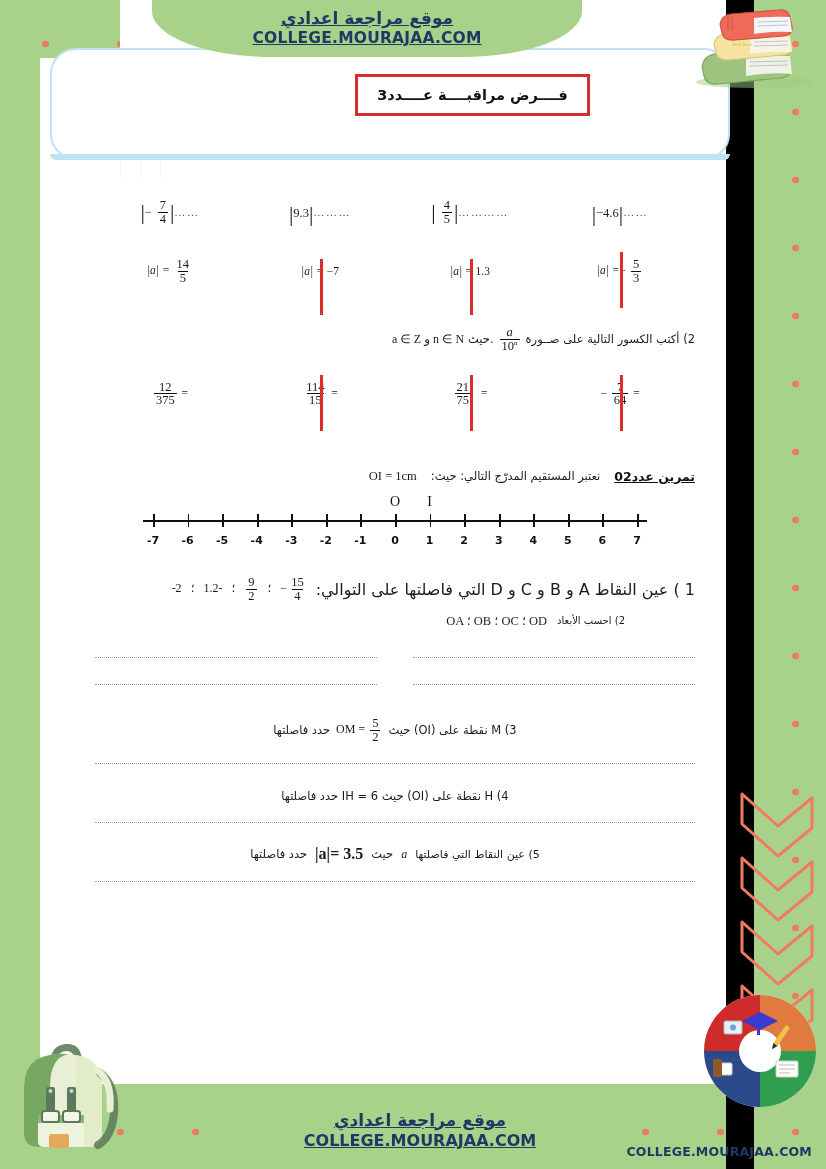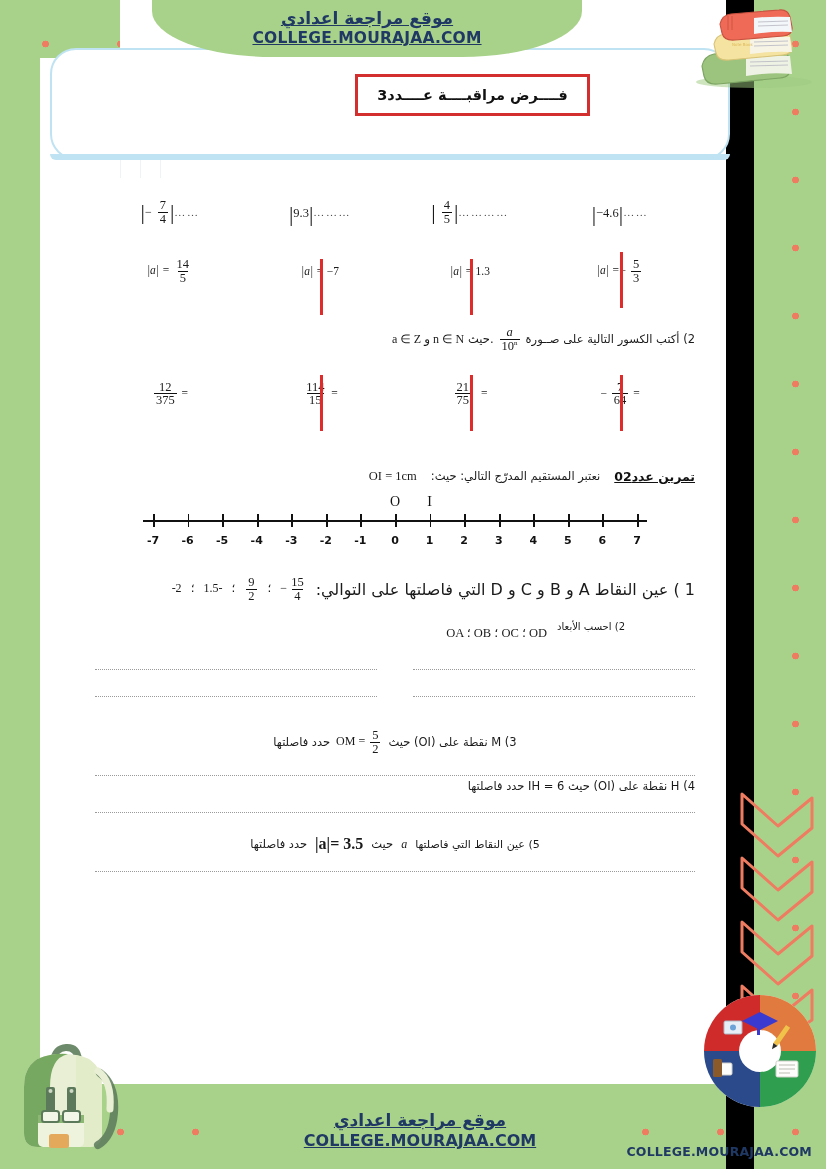--- a/index.html
+++ b/index.html
@@ -394,32 +394,32 @@
   <div style="margin-top:14px; display:flex; justify-content:flex-start; align-items:center; gap:8px; direction:rtl;">
     <span class="arx" style="font-size:16px;">1 ) عين النقاط A و B و C و D التي فاصلتها على التوالي:</span>
     <span class="math" style="font-size:12px;">
       <span>-2</span>
       <span style="margin:0 6px">؛</span>
       <span class="frac">
           <span class="num">9</span>
           <span class="den">2</span>
         </span>
       <span style="margin:0 6px">؛</span>
-      <span>-1.5</span>
+      <span>-1.2</span>
       <span style="margin:0 6px">؛</span>
       <span>−</span><span class="frac" style="font-size:10px">
           <span class="num">15</span>
           <span class="den">4</span>
         </span>
     </span>
   </div>
 
   <div style="margin-top:10px; display:flex; justify-content:flex-start; align-items:center; gap:10px; direction:rtl; padding-right:70px;">
     <span class="arx" style="font-size:10px;">2) احسب الأبعاد</span>
-    <span class="math" style="font-size:12.5px;margin-top:12px;">OA    ؛    OB    ؛   OC    ؛   OD</span>
+    <span class="math" style="font-size:12.5px;">OA    ؛    OB    ؛   OC    ؛   OD</span>
   </div>
 
   <div style="display:flex; gap:36px; margin-top:28px; direction:ltr;">
     <div class="ansline" style="flex:1"></div>
     <div class="ansline" style="flex:1"></div>
   </div>
   <div style="display:flex; gap:36px; margin-top:26px; direction:ltr;">
     <div class="ansline" style="flex:1"></div>
     <div class="ansline" style="flex:1"></div>
   </div>
@@ -433,21 +433,21 @@
           <span class="den">2</span>
         </span>
     </span>
     <span class="arx" style="font-size:11.5px;">حدد فاصلتها</span>
   </div>
 
   <div style="margin-top:20px;">
     <div class="ansline"></div>
   </div>
 
-  <div style="">
+  <div style="margin-top:22px; text-align:center;">
     <span class="arx" style="font-size:11.5px;">4) H نقطة على (OI) حيث IH = 6 حدد فاصلتها</span>
   </div>
 
   <div style="margin-top:18px;">
     <div class="ansline"></div>
   </div>
 
   <div style="margin-top:22px; display:flex; justify-content:center; align-items:center; gap:8px; direction:rtl;">
     <span class="arx" style="font-size:11px;">5) عين النقاط التي فاصلتها</span>
     <span class="math" style="font-size:12px; font-style:italic;">a</span>

